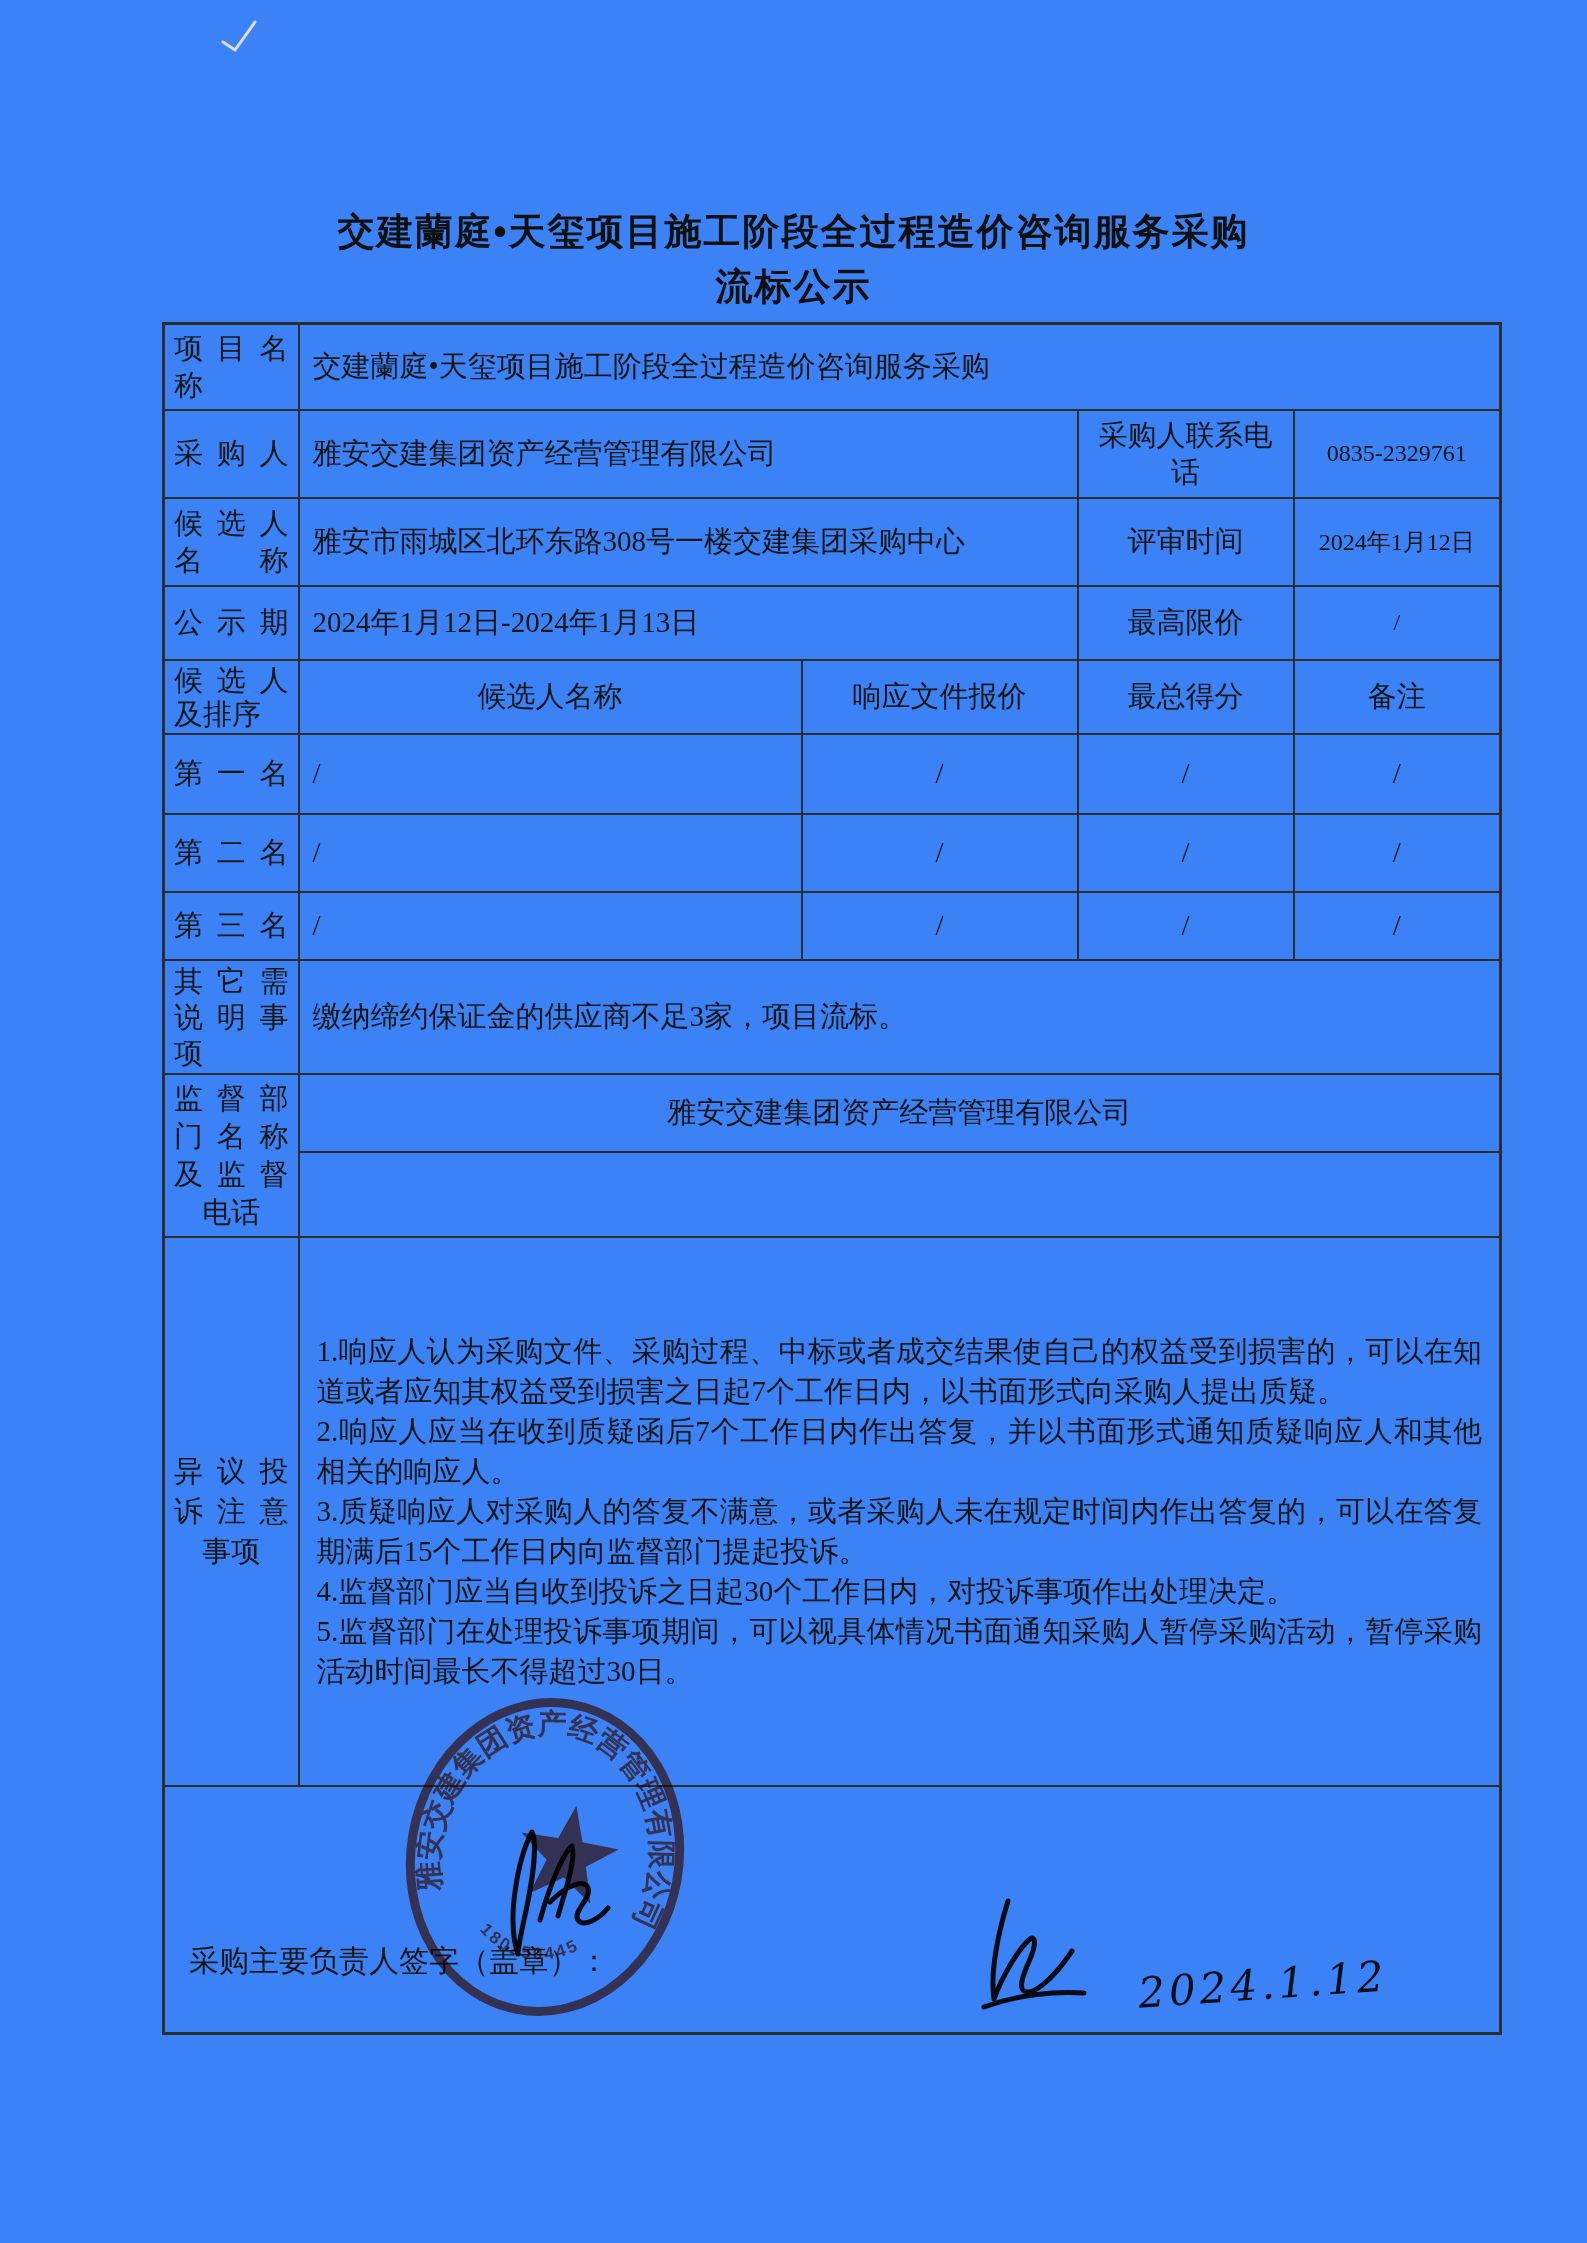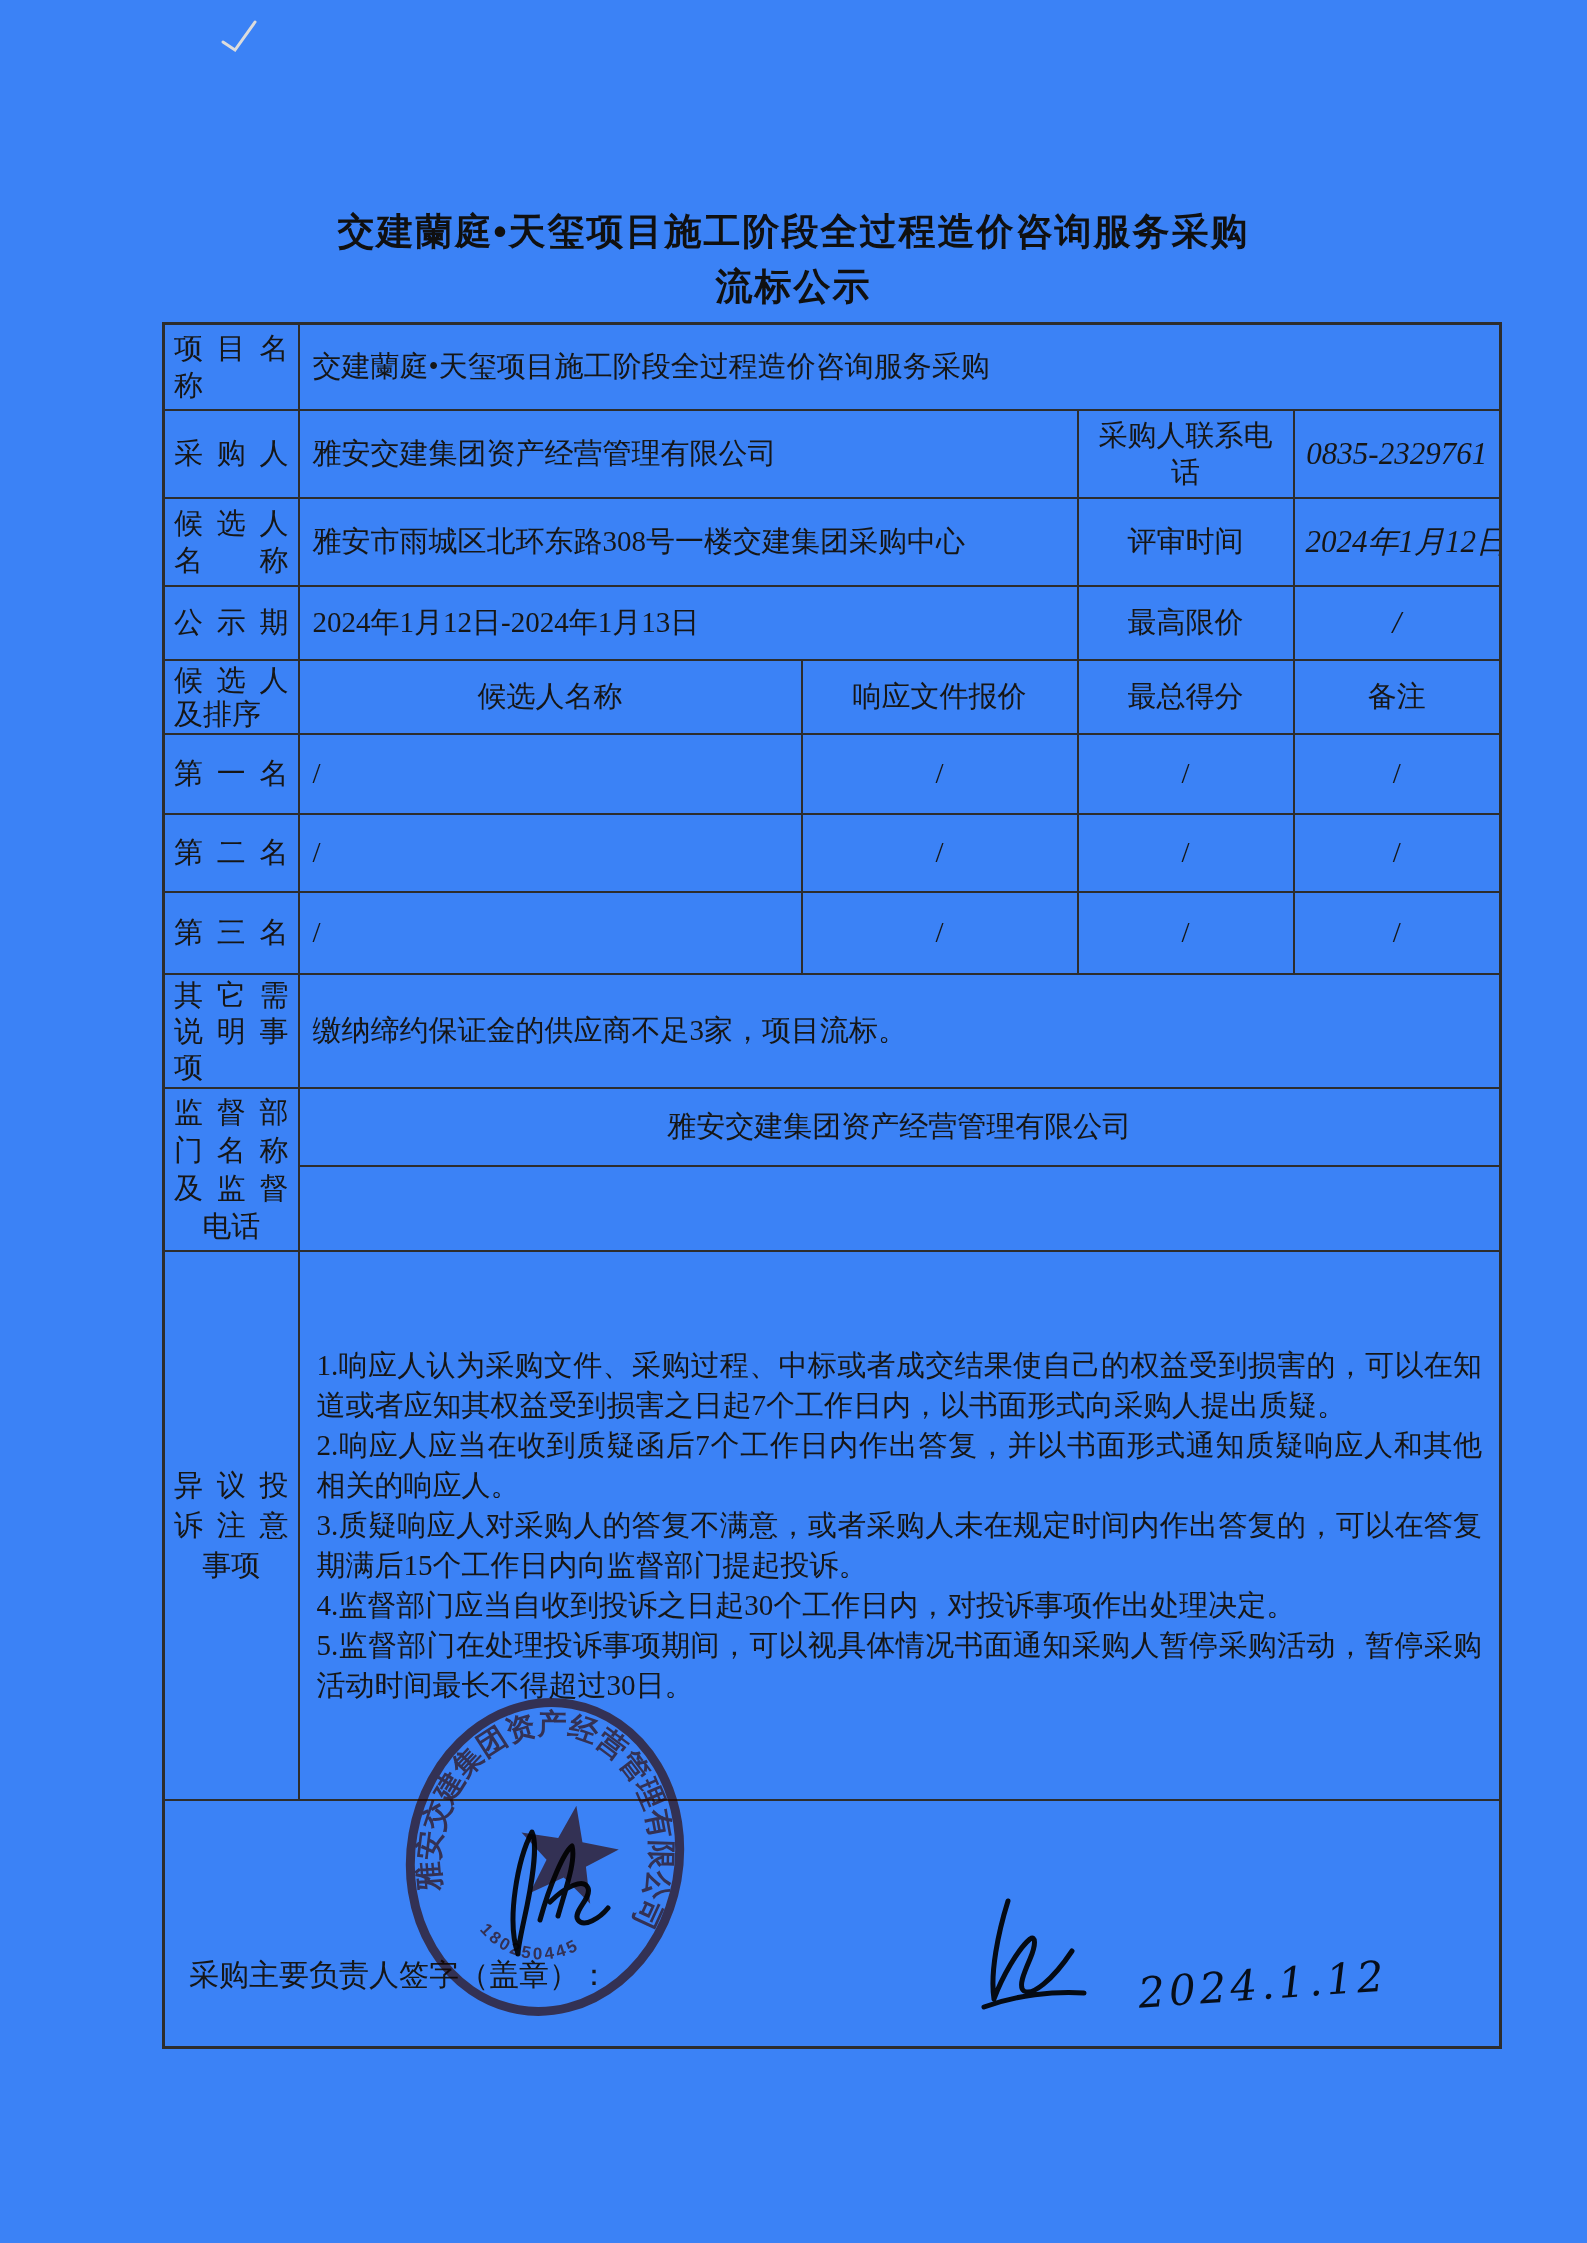--- a/index.html
+++ b/index.html
@@ -42,21 +42,21 @@
     padding:2px 9px;
     line-height:37px;
     text-align:justify;
   }
   td.lbl.spread{ text-align:justify; text-align-last:justify; }
   td.lbl.lastleft{ text-align-last:left; }
   td.lbl.lastcenter{ text-align-last:center; }
   td.val{ text-align:left; padding:2px 13px; white-space:nowrap; }
   td.ctr{ text-align:center; padding:2px 4px; }
   td.lbl2{ text-align:center; padding:2px 8px; line-height:37px;border-radius:32px; }
-  td.val2{ text-align:center; padding:2px 11px; white-space:nowrap; font-size:31px;font-style:italic; }
+  td.val2{ text-align:center; padding:2px 18px; white-space:nowrap; font-size:24px; }
   td.objection{ padding:6px 17px; }
   td.objection p{
     margin:0;
     line-height:40px;
     text-align:justify;
   }
   td.signcell{
     vertical-align:top;
     padding:104px 0 0 24px;
     font-size:30px;
@@ -145,21 +145,21 @@
     </tr>
 
     <tr style="height:78px">
       <td class="lbl spread">第二名</td>
       <td class="val">/</td>
       <td class="ctr">/</td>
       <td class="ctr">/</td>
       <td class="ctr">/</td>
     </tr>
 
-    <tr style="height:82px">
+    <tr style="height:68px">
       <td class="lbl spread">第三名</td>
       <td class="val">/</td>
       <td class="ctr">/</td>
       <td class="ctr">/</td>
       <td class="ctr">/</td>
     </tr>
 
     <tr style="height:80px">
       <td class="lbl lastleft" style="line-height:36px">其它需说明事项</td>
       <td class="val" colspan="4">缴纳缔约保证金的供应商不足3家，项目流标。</td>

